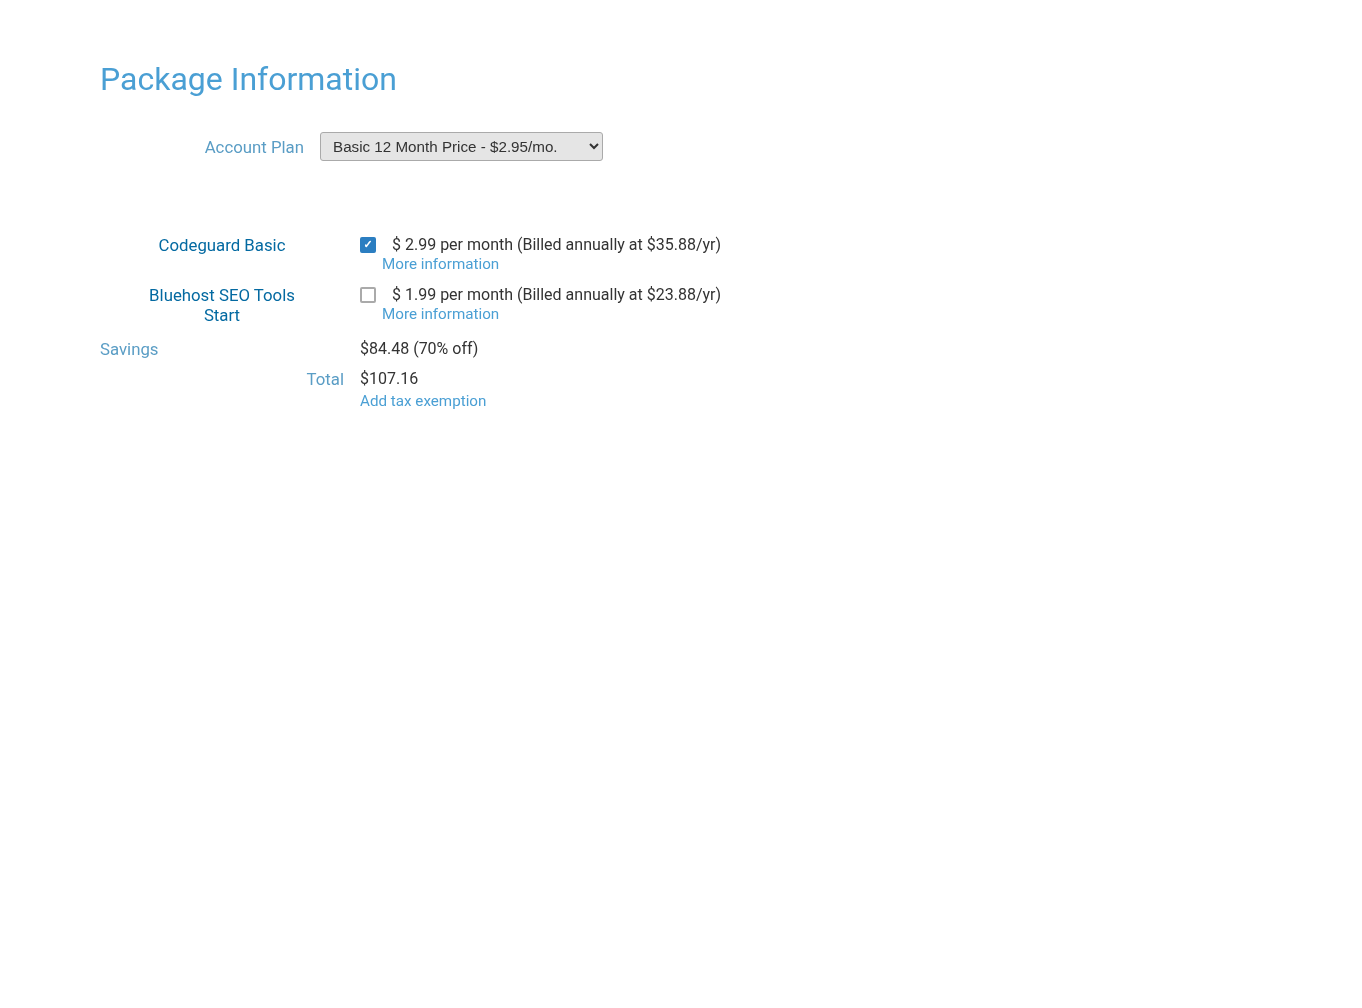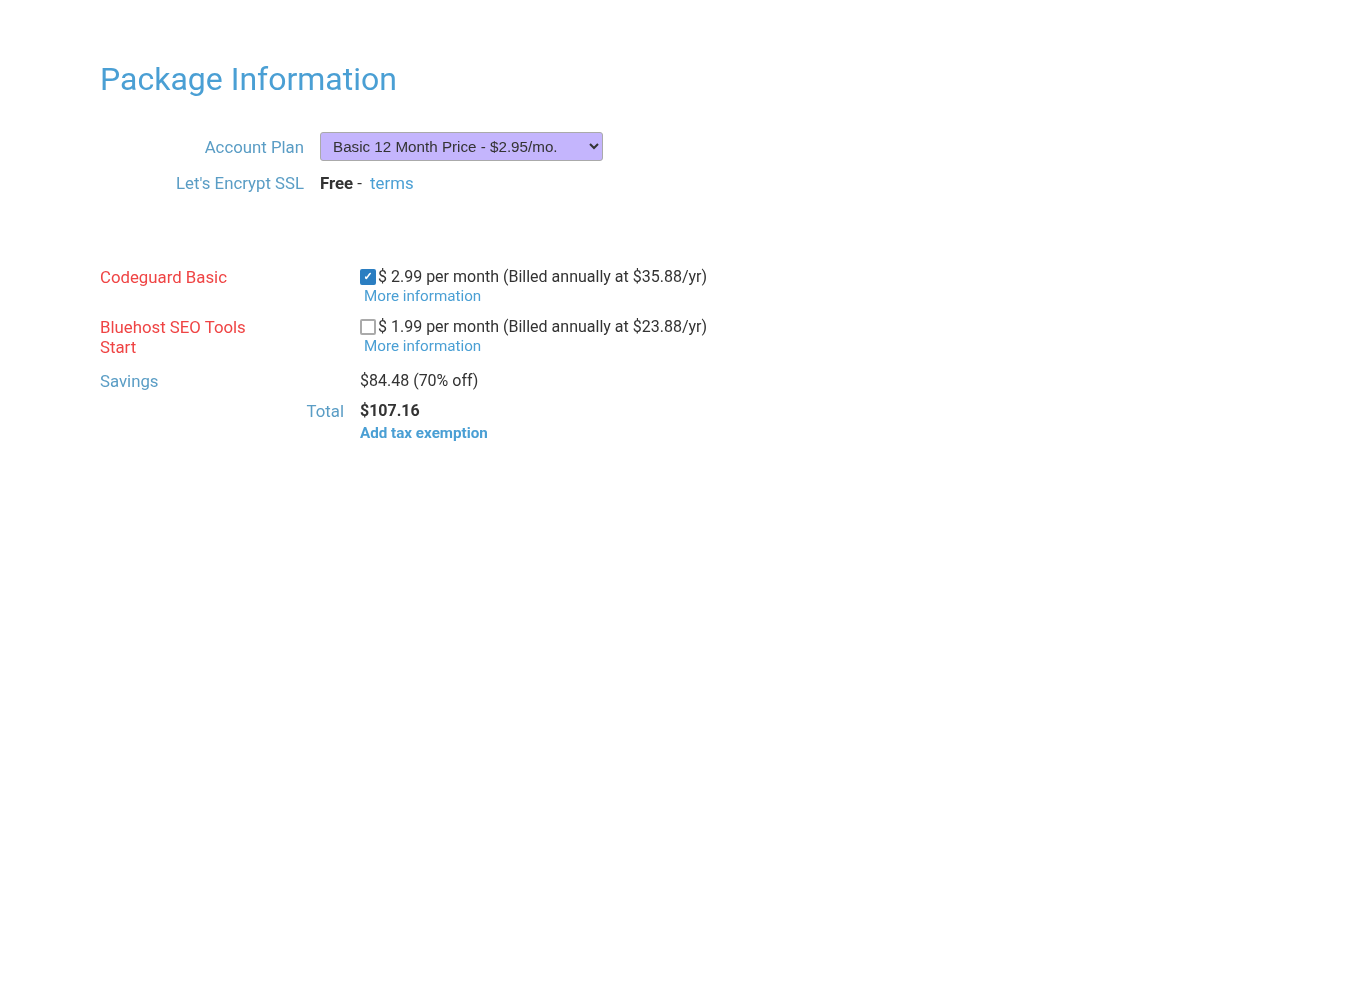--- a/index.html
+++ b/index.html
@@ -63,21 +63,21 @@
       padding: 6px 0;
       vertical-align: middle;
     }
 
     .account-plan-select {
       border: 1px solid #aaa;
       border-radius: 3px;
       padding: 4px 28px 4px 8px;
       font-size: 0.95rem;
       color: #333;
-      background: #c4b5fd;
+      background: #e5e5e5;
       appearance: auto;
       cursor: pointer;
       min-width: 230px;
     }
 
     .hosting-price-text {
       color: #555;
       font-size: 1rem;
     }
 
@@ -98,51 +98,51 @@
       border-collapse: separate;
       border-spacing: 0;
     }
 
     .extras-row {
       display: table-row;
     }
 
     .extras-label {
       display: table-cell;
-      text-align: left;
-      color: #ef4444;
+      text-align: center;
+      color: #0369a1;
       font-size: 1.05rem;
       font-weight: 400;
       padding: 8px 16px 4px 0;
       white-space: nowrap;
       vertical-align: top;
       min-width: 260px;
     }
 
     .extras-value {
       display: table-cell;
       font-size: 1rem;
       color: #333;
       padding: 8px 0 4px 0;
       vertical-align: top;
     }
 
     .extras-line {
       display: flex;
       align-items: center;
-      gap: 2px;
+      gap: 16px;
       font-size: 1rem;
     }
 
     .more-info-link {
       color: #4a9fd4;
       text-decoration: none;
       cursor: pointer;
       font-size: 0.95rem;
-      margin-left: 4px;
+      margin-left: 22px;
       margin-top: 2px;
     }
 
     .checkbox-checked {
       width: 16px;
       height: 16px;
       background: #2b7ec1;
       border: 2px solid #2b7ec1;
       border-radius: 2px;
       display: inline-flex;
@@ -202,21 +202,21 @@
       font-weight: 400;
       padding: 6px 16px 4px 0;
       white-space: nowrap;
       vertical-align: top;
       min-width: 260px;
     }
 
     .total-value {
       display: table-cell;
       font-size: 1rem;
-      font-weight: 700;
+      font-weight: 400;
       color: #333;
       padding: 6px 0 4px 0;
       vertical-align: top;
     }
 
     .tax-exemption-link {
       color: #4a9fd4;
       text-decoration: none;
       cursor: pointer;
       font-size: 0.95rem;
@@ -237,26 +237,20 @@
       <div class="info-value">
         <select class="account-plan-select">
           <option>Basic 12 Month Price - $2.95/mo.</option>
           <option>Basic 24 Month Price - $2.75/mo.</option>
           <option>Basic 36 Month Price - $2.65/mo.</option>
         </select>
       </div>
     </div>
 
 
-    <div class="info-row">
-      <div class="info-label">Let's Encrypt SSL</div>
-      <div class="info-value">
-        <span class="ssl-free">Free</span><span> - </span><a class="ssl-terms" href="#">terms</a>
-      </div>
-    </div>
 
   </div>
 </section>
 
 <section class="package-extras">
 
   <div class="extras-table">
 
     <div class="extras-row">
       <div class="extras-label">

